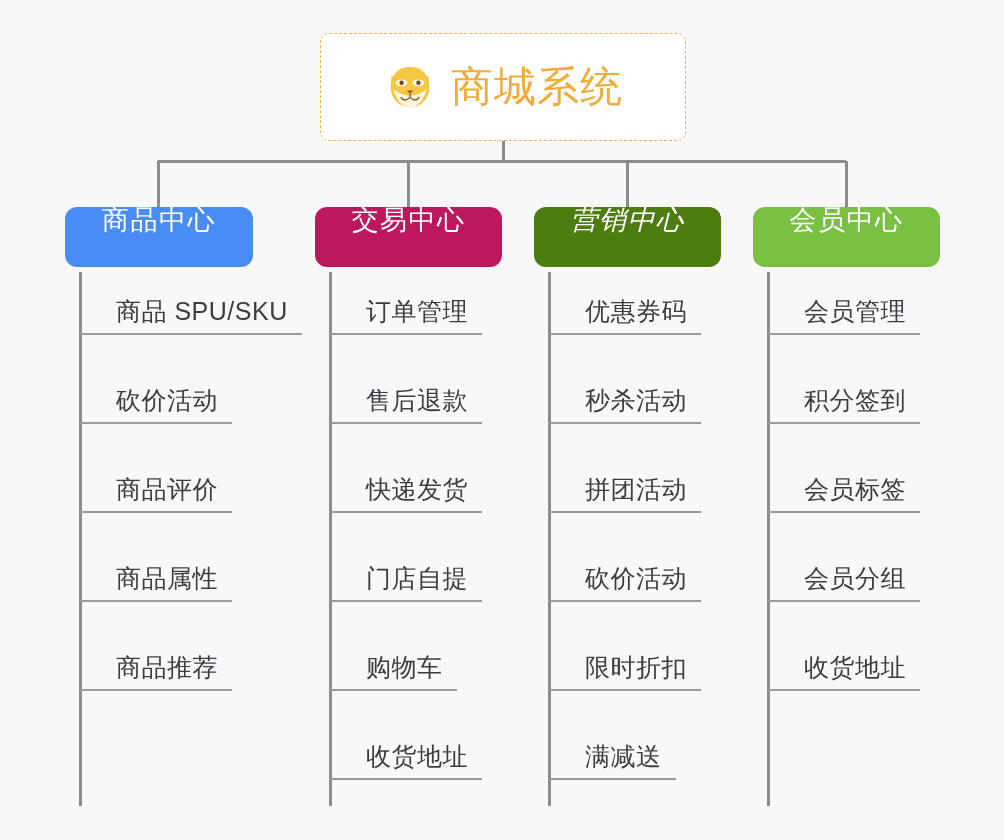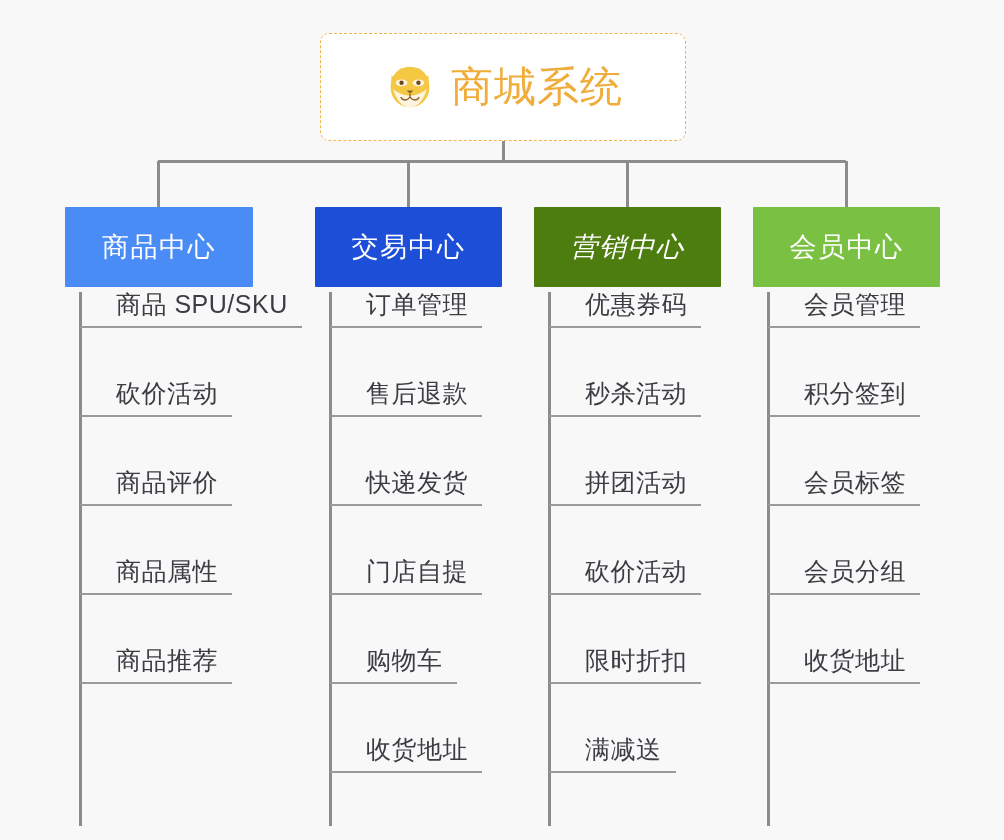--- a/index.html
+++ b/index.html
@@ -35,23 +35,23 @@
     line-height:1;
     white-space:nowrap;
   }
 
   
   #links{position:absolute;left:0;top:0;width:1004px;height:840px;pointer-events:none;}
 
   
   .column{position:absolute;top:207px;}
   .cat-head{
-    height:80px;
-    border-radius:1px;
-    display:flex;align-items:center;justify-content:center;
+    height:60px;
+    border-radius:12px;
+    display:flex;justify-content:center;
     box-sizing:border-box;
   }
   .cat-head-label{
     color:#ffffff;
     font-size:27px;
     letter-spacing:1.5px;
     line-height:1;
     white-space:nowrap;
   }
   .leaf-list{
@@ -63,21 +63,21 @@
     position:absolute;
     left:14px;top:0;
     width:3px;
     background:#8c8c8c;
   }
   .leaf{
     position:relative;
     height:89px;
     display:flex;
     flex-direction:column;
-    justify-content:flex-start;
+    justify-content:center;
     align-items:flex-start;
   }
   .leaf-label{
     font-size:25px;
     color:#3b3d42;
     line-height:1;
     white-space:nowrap;
     padding:0 14px 9px 36px;
     letter-spacing:0.5px;
   }
@@ -159,21 +159,21 @@
         </div>
         <div class="leaf">
           <div class="leaf-inner">
             <span class="leaf-label">商品推荐</span>
             <div class="leaf-rule"></div>
           </div>
         </div>
       </div>
     </div>
     <div class="column" style="left: 307px;">
-      <div class="cat-head" style="width: 187px; background: #1d4ed8;">
+      <div class="cat-head" style="width: 187px; background: #be185d;">
         <span class="cat-head-label">交易中心</span>
       </div>
       <div class="leaf-list">
         <div class="trunk" style="background: rgb(140, 140, 140); height: 534px;"></div>
         <div class="leaf">
           <div class="leaf-inner">
             <span class="leaf-label">订单管理</span>
             <div class="leaf-rule"></div>
           </div>
         </div>

